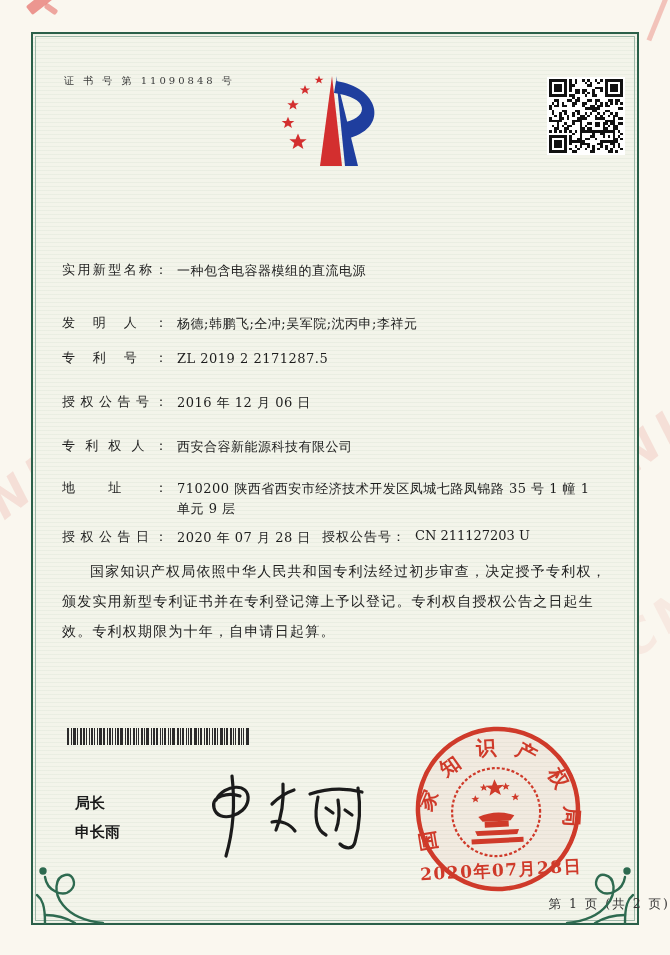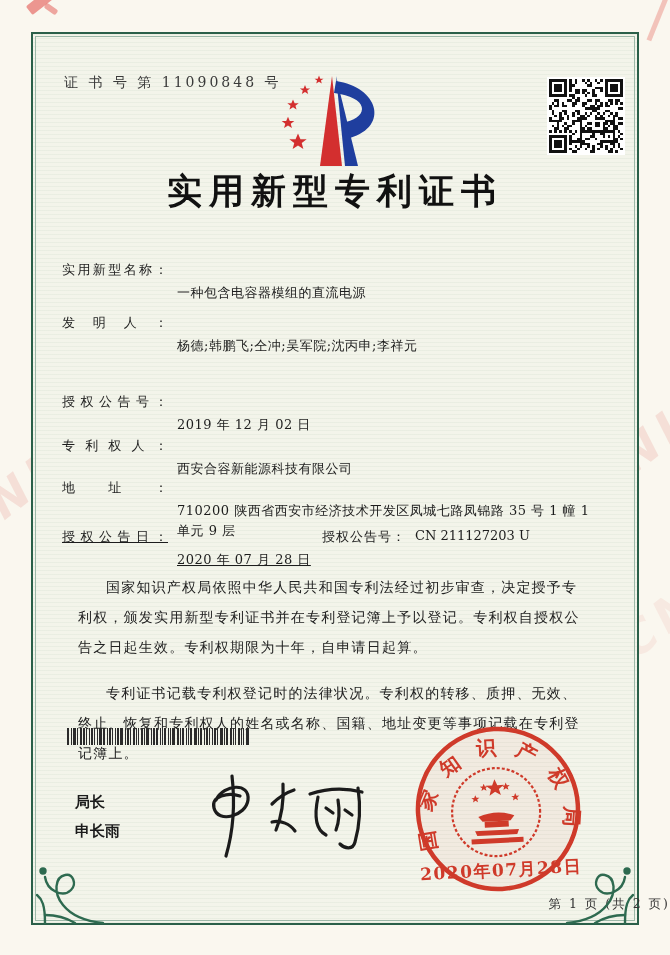--- a/index.html
+++ b/index.html
@@ -18,42 +18,42 @@
       color:rgba(224,132,120,0.20);letter-spacing:7px;transform:rotate(-38deg);
       pointer-events:none;white-space:nowrap;}
   .wm.z2{z-index:2}
   .corner-a{position:absolute;left:26px;top:-4px;width:30px;height:11px;background:#e25550;
             opacity:.6;transform:rotate(-38deg);border-radius:2px;z-index:1;}
   .corner-a2{position:absolute;left:44px;top:6px;width:14px;height:6px;background:#e25550;
             opacity:.5;transform:rotate(35deg);border-radius:2px;z-index:1;}
   .corner-b{position:absolute;left:655px;top:-4px;width:5px;height:46px;background:#e8837a;
             opacity:.45;transform:rotate(22deg);z-index:1;}
   
-  .cert-no{position:absolute;left:64px;top:74px;font-size:14px;letter-spacing:3px;color:#3a3a3a;}
+  .cert-no{position:absolute;left:64px;top:74px;font-size:10px;letter-spacing:3px;color:#3a3a3a;}
   .logo{position:absolute;left:278px;top:74px;}
   .qr{position:absolute;left:547px;top:77px;width:74px;height:74px;background:#fff;padding:2px;}
   .title{position:absolute;left:0;right:0;top:168px;text-align:center;
          font-size:35px;font-weight:bold;letter-spacing:7px;color:#111;}
   
   .field{position:absolute;left:62px;right:48px;display:flex;font-size:13px;color:#1d1d1d;}
   .lbl{flex:0 0 106px;text-align:justify;text-align-last:justify;letter-spacing:0.5px;}
-  .val{flex:1;padding-left:9px;letter-spacing:0.5px;line-height:1.55;margin-top:22px;}
-  .pair1{flex:0 0 260px;display:flex;text-decoration:underline;}
+  .val{flex:1;padding-left:9px;letter-spacing:0.5px;line-height:1.55;}
+  .pair1{flex:0 0 260px;display:flex;}
   .pair2{display:flex;}
   .pair2 .lbl2{letter-spacing:1px;}
   .pair2 .val2{padding-left:9px;}
   
   .paras{position:absolute;left:62px;top:556px;width:546px;font-size:14px;
          line-height:30px;letter-spacing:1.2px;color:#222;}
-  .paras p{margin:16px;text-indent:2em;}
+  .paras p{margin:0;text-indent:2em;}
   
   .barcode{position:absolute;left:67px;top:728px;width:185px;height:17px;}
   
   .signer{position:absolute;left:75px;top:788px;font-size:15px;font-weight:bold;
-          color:#1c1c1c;line-height:29px;font-family:Liberation Serif, serif;}
+          color:#1c1c1c;line-height:29px;font-family:Liberation Sans, sans-serif;}
   .signature{position:absolute;left:188px;top:770px;}
   
   .seal{position:absolute;left:412px;top:724px;transform:rotate(-3deg);}
   
   .footer{position:absolute;left:0;right:0;top:896px;text-align:right;
           font-size:12.5px;letter-spacing:2px;color:#333;padding-left:16px;}
   .flourish{position:absolute;bottom:28px;z-index:4;}
   .flourish.br{right:33px;}
   .flourish.bl{left:33px;transform:scaleX(-1);}
 </style>
@@ -375,33 +375,36 @@
         <rect x="1" y="1" width="5" height="5" fill="#fff"></rect>
         <rect x="2" y="2" width="3" height="3" fill="#111"></rect>
         <rect x="22" y="0" width="7" height="7" fill="#111"></rect>
         <rect x="23" y="1" width="5" height="5" fill="#fff"></rect>
         <rect x="24" y="2" width="3" height="3" fill="#111"></rect>
         <rect x="0" y="22" width="7" height="7" fill="#111"></rect>
         <rect x="1" y="23" width="5" height="5" fill="#fff"></rect>
         <rect x="2" y="24" width="3" height="3" fill="#111"></rect>
       </svg>
 
-    <div class="title">实用新型专利证书</div>
 
     <div class="field" style="top:261px">
       <span class="lbl">实用新型名称：</span>
       <span class="val">一种包含电容器模组的直流电源</span>
     </div>
     <div class="field" style="top:314px">
       <span class="lbl">发明人：</span>
       <span class="val">杨德;韩鹏飞;仝冲;吴军院;沈丙申;李祥元</span>
     </div>
+    <div class="field" style="top:349px">
+      <span class="lbl">专利号：</span>
+      <span class="val">ZL 2019 2 2171287.5</span>
+    </div>
     <div class="field" style="top:393px">
       <span class="lbl">授权公告号：</span>
-      <span class="val">2019 年 12 月 02 日</span>
+      <span class="val">2016 年 12 月 06 日</span>
     </div>
     <div class="field" style="top:437px">
       <span class="lbl">专利权人：</span>
       <span class="val">西安合容新能源科技有限公司</span>
     </div>
     <div class="field" style="top:479px">
       <span class="lbl">地址：</span>
       <span class="val" style="max-width:420px">710200 陕西省西安市经济技术开发区凤城七路凤锦路 35 号 1 幢 1 单元 9 层</span>
     </div>
     <div class="field" style="top:528px">
@@ -410,21 +413,20 @@
         <span class="val">2020 年 07 月 28 日</span>
       </span>
       <span class="pair2">
         <span class="lbl2">授权公告号：</span>
         <span class="val2">CN 211127203 U</span>
       </span>
     </div>
 
     <div class="paras">
       <p>国家知识产权局依照中华人民共和国专利法经过初步审查，决定授予专利权，颁发实用新型专利证书并在专利登记簿上予以登记。专利权自授权公告之日起生效。专利权期限为十年，自申请日起算。</p>
-      <p>专利证书记载专利权登记时的法律状况。专利权的转移、质押、无效、终止、恢复和专利权人的姓名或名称、国籍、地址变更等事项记载在专利登记簿上。</p>
     </div>
 
     <svg id="barcode-svg" class="barcode" viewBox="0 0 185 17" preserveAspectRatio="none">
         <rect x="0" y="0" width="2" height="17" fill="#2b2b2b"></rect>
         <rect x="4" y="0" width="1" height="17" fill="#2b2b2b"></rect>
         <rect x="6" y="0" width="3" height="17" fill="#2b2b2b"></rect>
         <rect x="10" y="0" width="1" height="17" fill="#2b2b2b"></rect>
         <rect x="13" y="0" width="2" height="17" fill="#2b2b2b"></rect>
         <rect x="16" y="0" width="2" height="17" fill="#2b2b2b"></rect>
         <rect x="19" y="0" width="1" height="17" fill="#2b2b2b"></rect>

